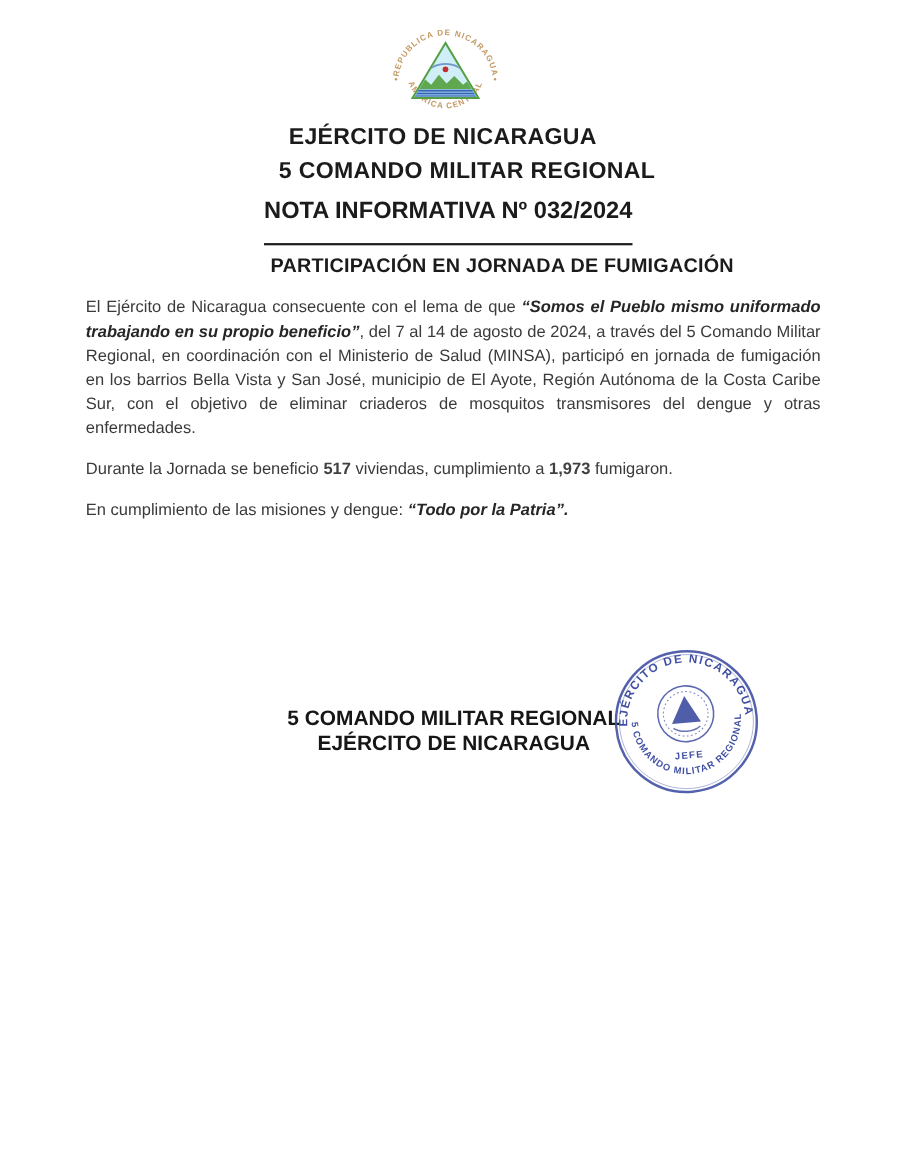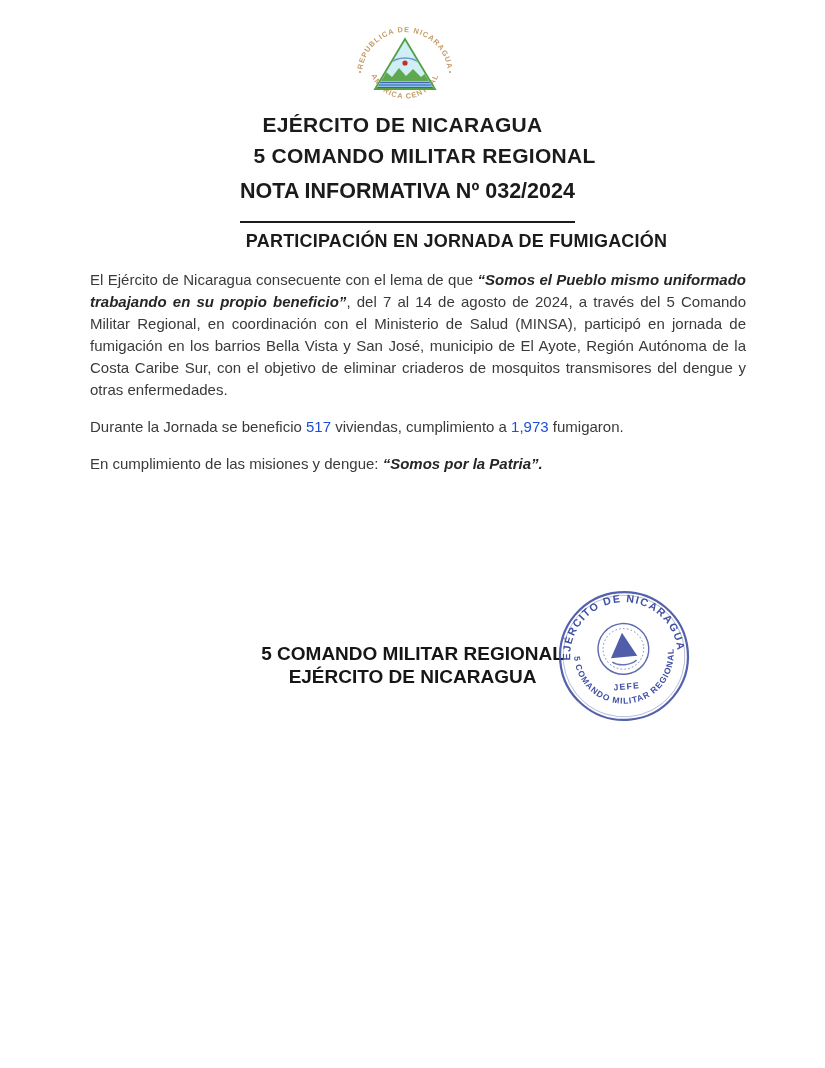--- a/index.html
+++ b/index.html
@@ -18,23 +18,23 @@
   .hdr3 .underlined { border-bottom:2.5px solid #1b1b1b; padding-bottom:18px; }
   .hdr4 { top:231px; font-size:18px; letter-spacing:.2px;padding-left:44px; }
 
   .emblem { position:absolute; left:349px; top:24px; width:112px; height:92px; }
   .seal   { position:absolute; left:557px; top:589px; width:134px; height:134px; transform:rotate(-5deg); }
 
   .body-text {
     position:absolute; left:78px; top:269px; width:668px;
     font-size:15px; line-height:22px; text-align:justify; color:#3a3a3a;
   }
-  .body-text p { margin:0 0 15px 12px; }
+  .body-text p { margin:0 0 15px 0; }
   .bi { font-weight:bold; font-style:italic; color:#262626; }
-  .bnum { font-weight:normal; color:#1d4ed8; }
+  .bnum { font-weight:bold; color:#404040; }
 
   .footer {
     position:absolute; top:642px; left:0; width:825px; text-align:center;
     font-weight:bold; font-size:19px; line-height:23px; color:#161616;
   }
   .footer div { white-space:nowrap; }
 </style>
 </head>
 <body>
 
@@ -73,21 +73,21 @@
   <div class="h-line hdr3">
     <span class="underlined">NOTA INFORMATIVA Nº 032/2024</span>
   </div>
   <div class="h-line hdr4">PARTICIPACIÓN EN JORNADA DE FUMIGACIÓN</div>
 
   <div class="body-text">
     <p><span>El Ejército de Nicaragua consecuente con el lema de que </span><span class="bi">“Somos el Pueblo mismo uniformado trabajando en su propio beneficio”</span><span>, del 7 al 14 de agosto de 2024, a través del 5 Comando Militar Regional, en coordinación con el Ministerio de Salud (MINSA), participó en jornada de fumigación en los barrios Bella Vista y San José, municipio de El Ayote, Región Autónoma de la Costa Caribe Sur, con el objetivo de eliminar criaderos de mosquitos transmisores del dengue y otras enfermedades.</span></p>
 
     <p><span>Durante la Jornada se beneficio </span><span class="bnum">517</span><span> viviendas, cumplimiento a </span><span class="bnum">1,973</span><span> fumigaron.</span></p>
 
-    <p><span>En cumplimiento de las misiones y dengue: </span><span class="bi">“Somos por la Patria”.</span></p>
+    <p><span>En cumplimiento de las misiones y dengue: </span><span class="bi">“Todo por la Patria”.</span></p>
 
 
   </div>
 
   <div class="footer">
     <div>5 COMANDO MILITAR REGIONAL</div>
     <div>EJÉRCITO DE NICARAGUA</div>
   </div>
 
   <svg class="seal" viewBox="0 0 132 132">

